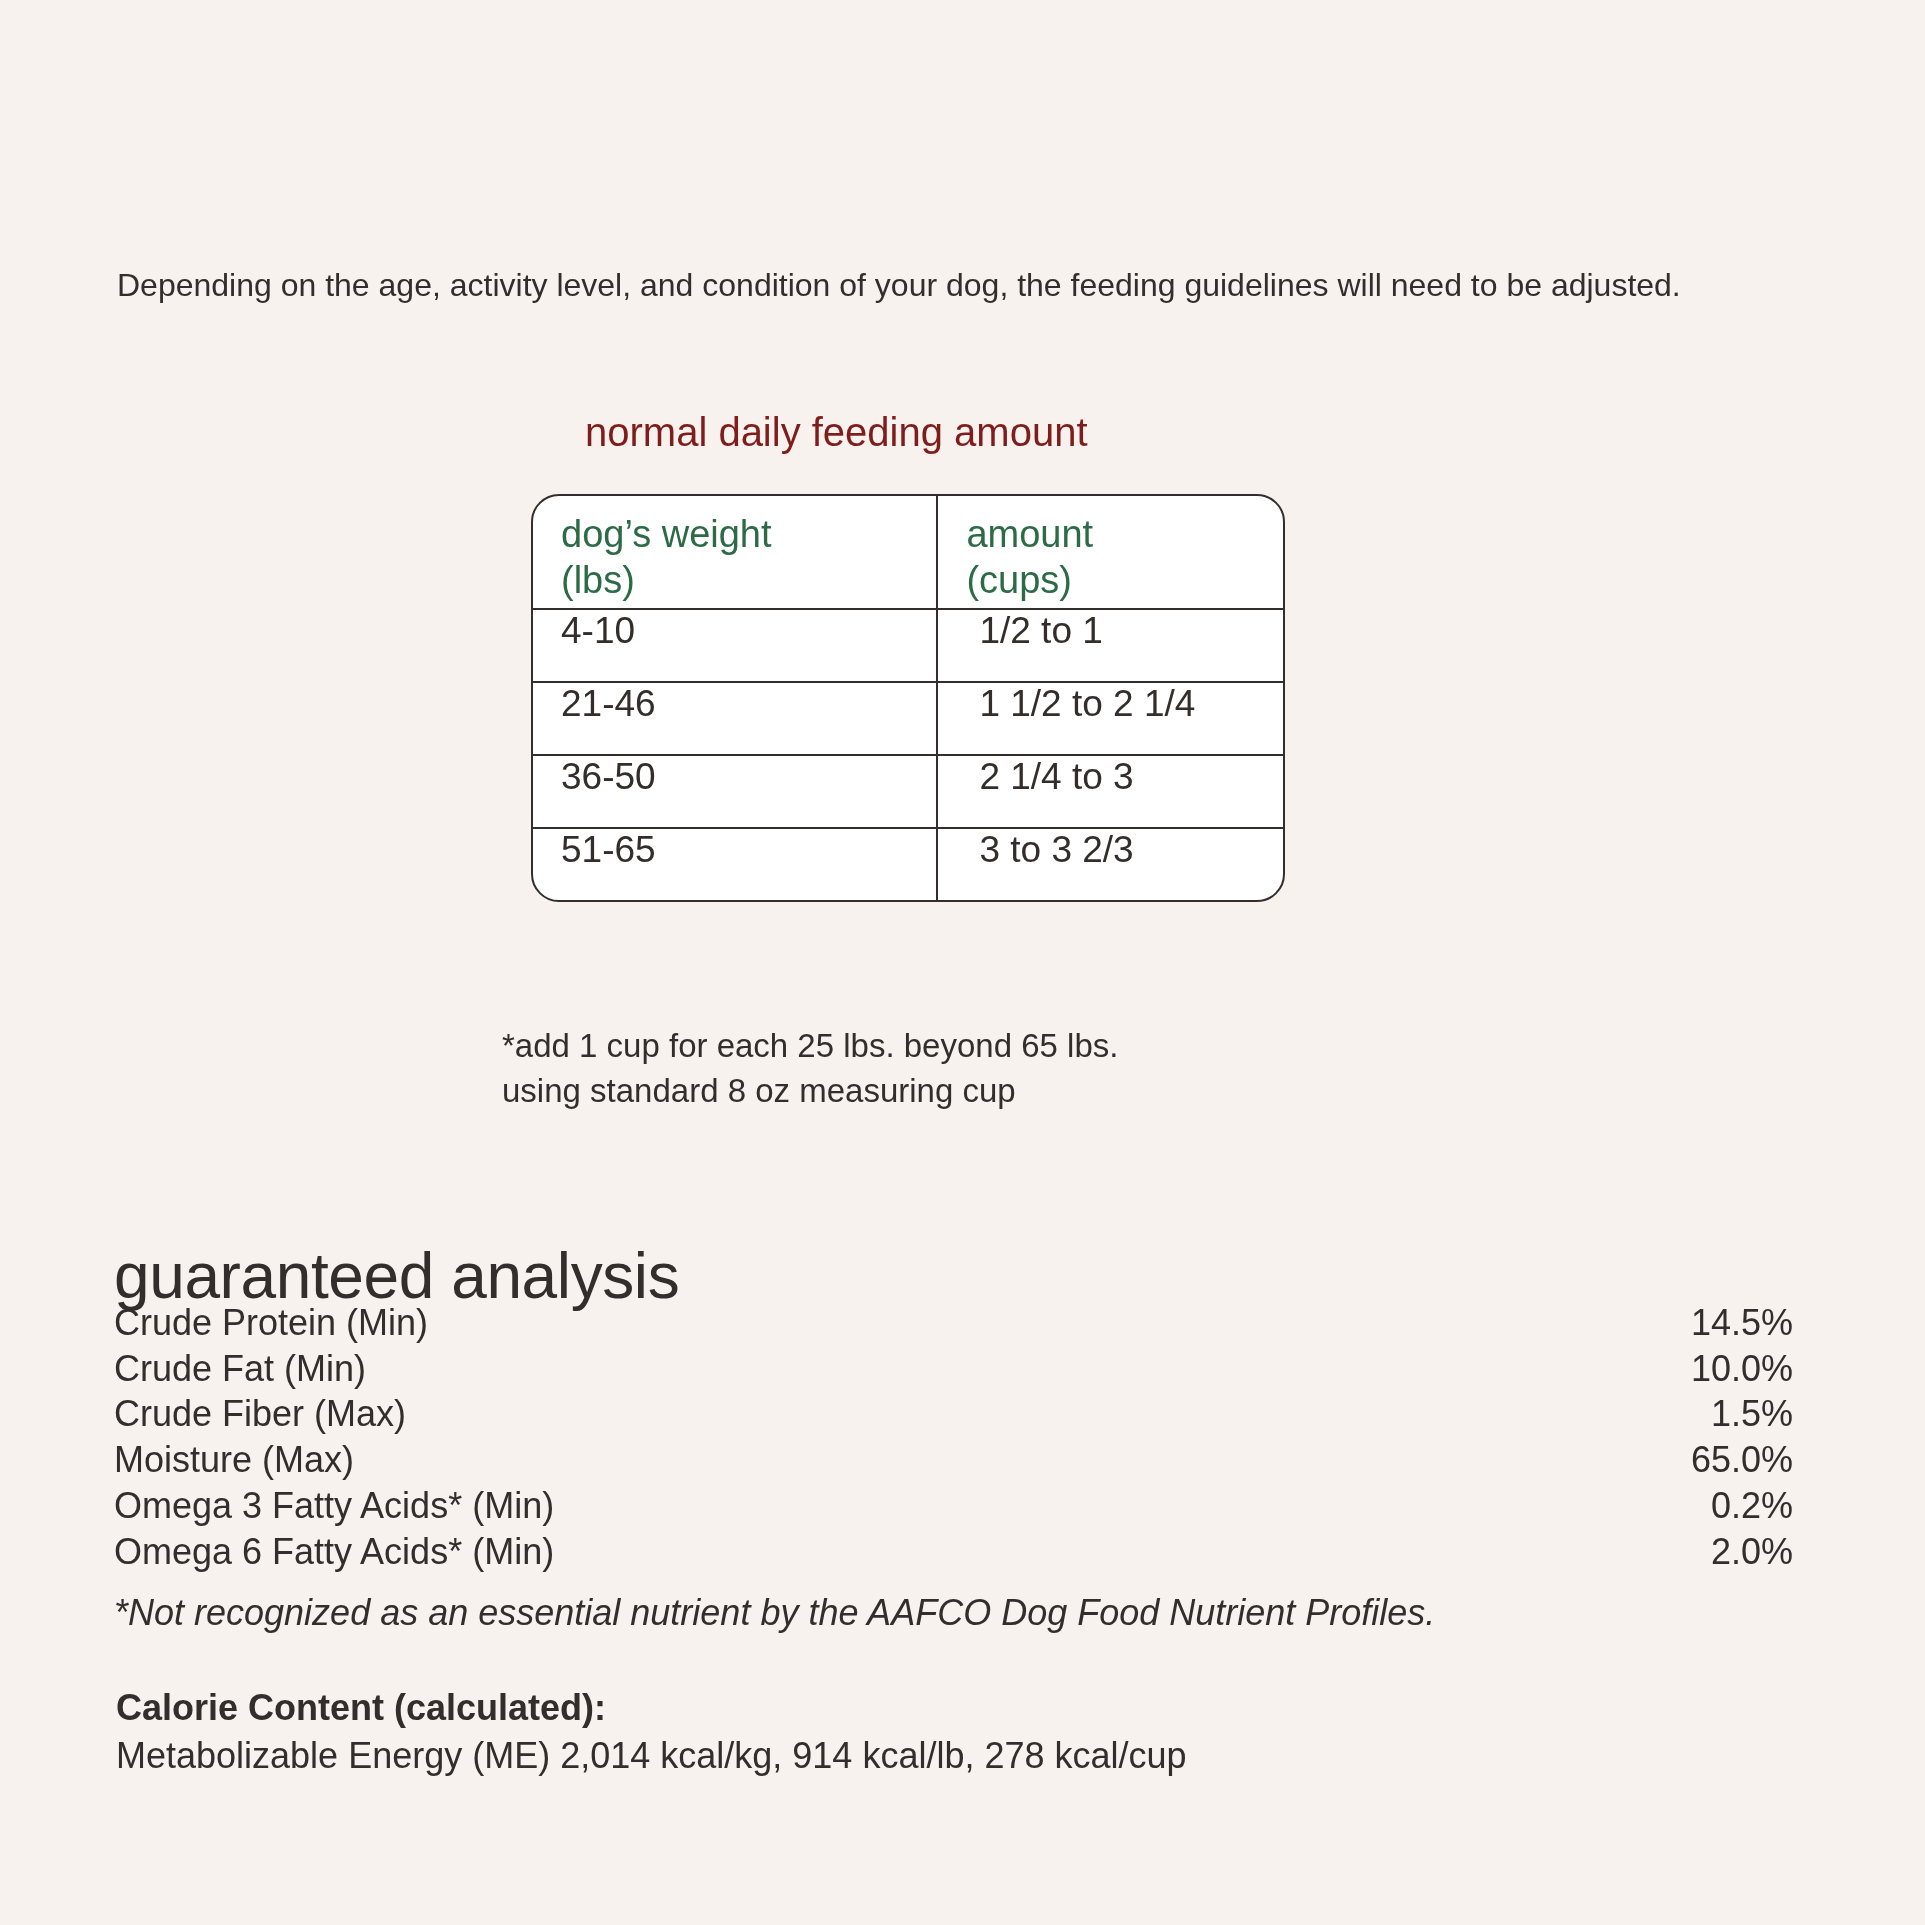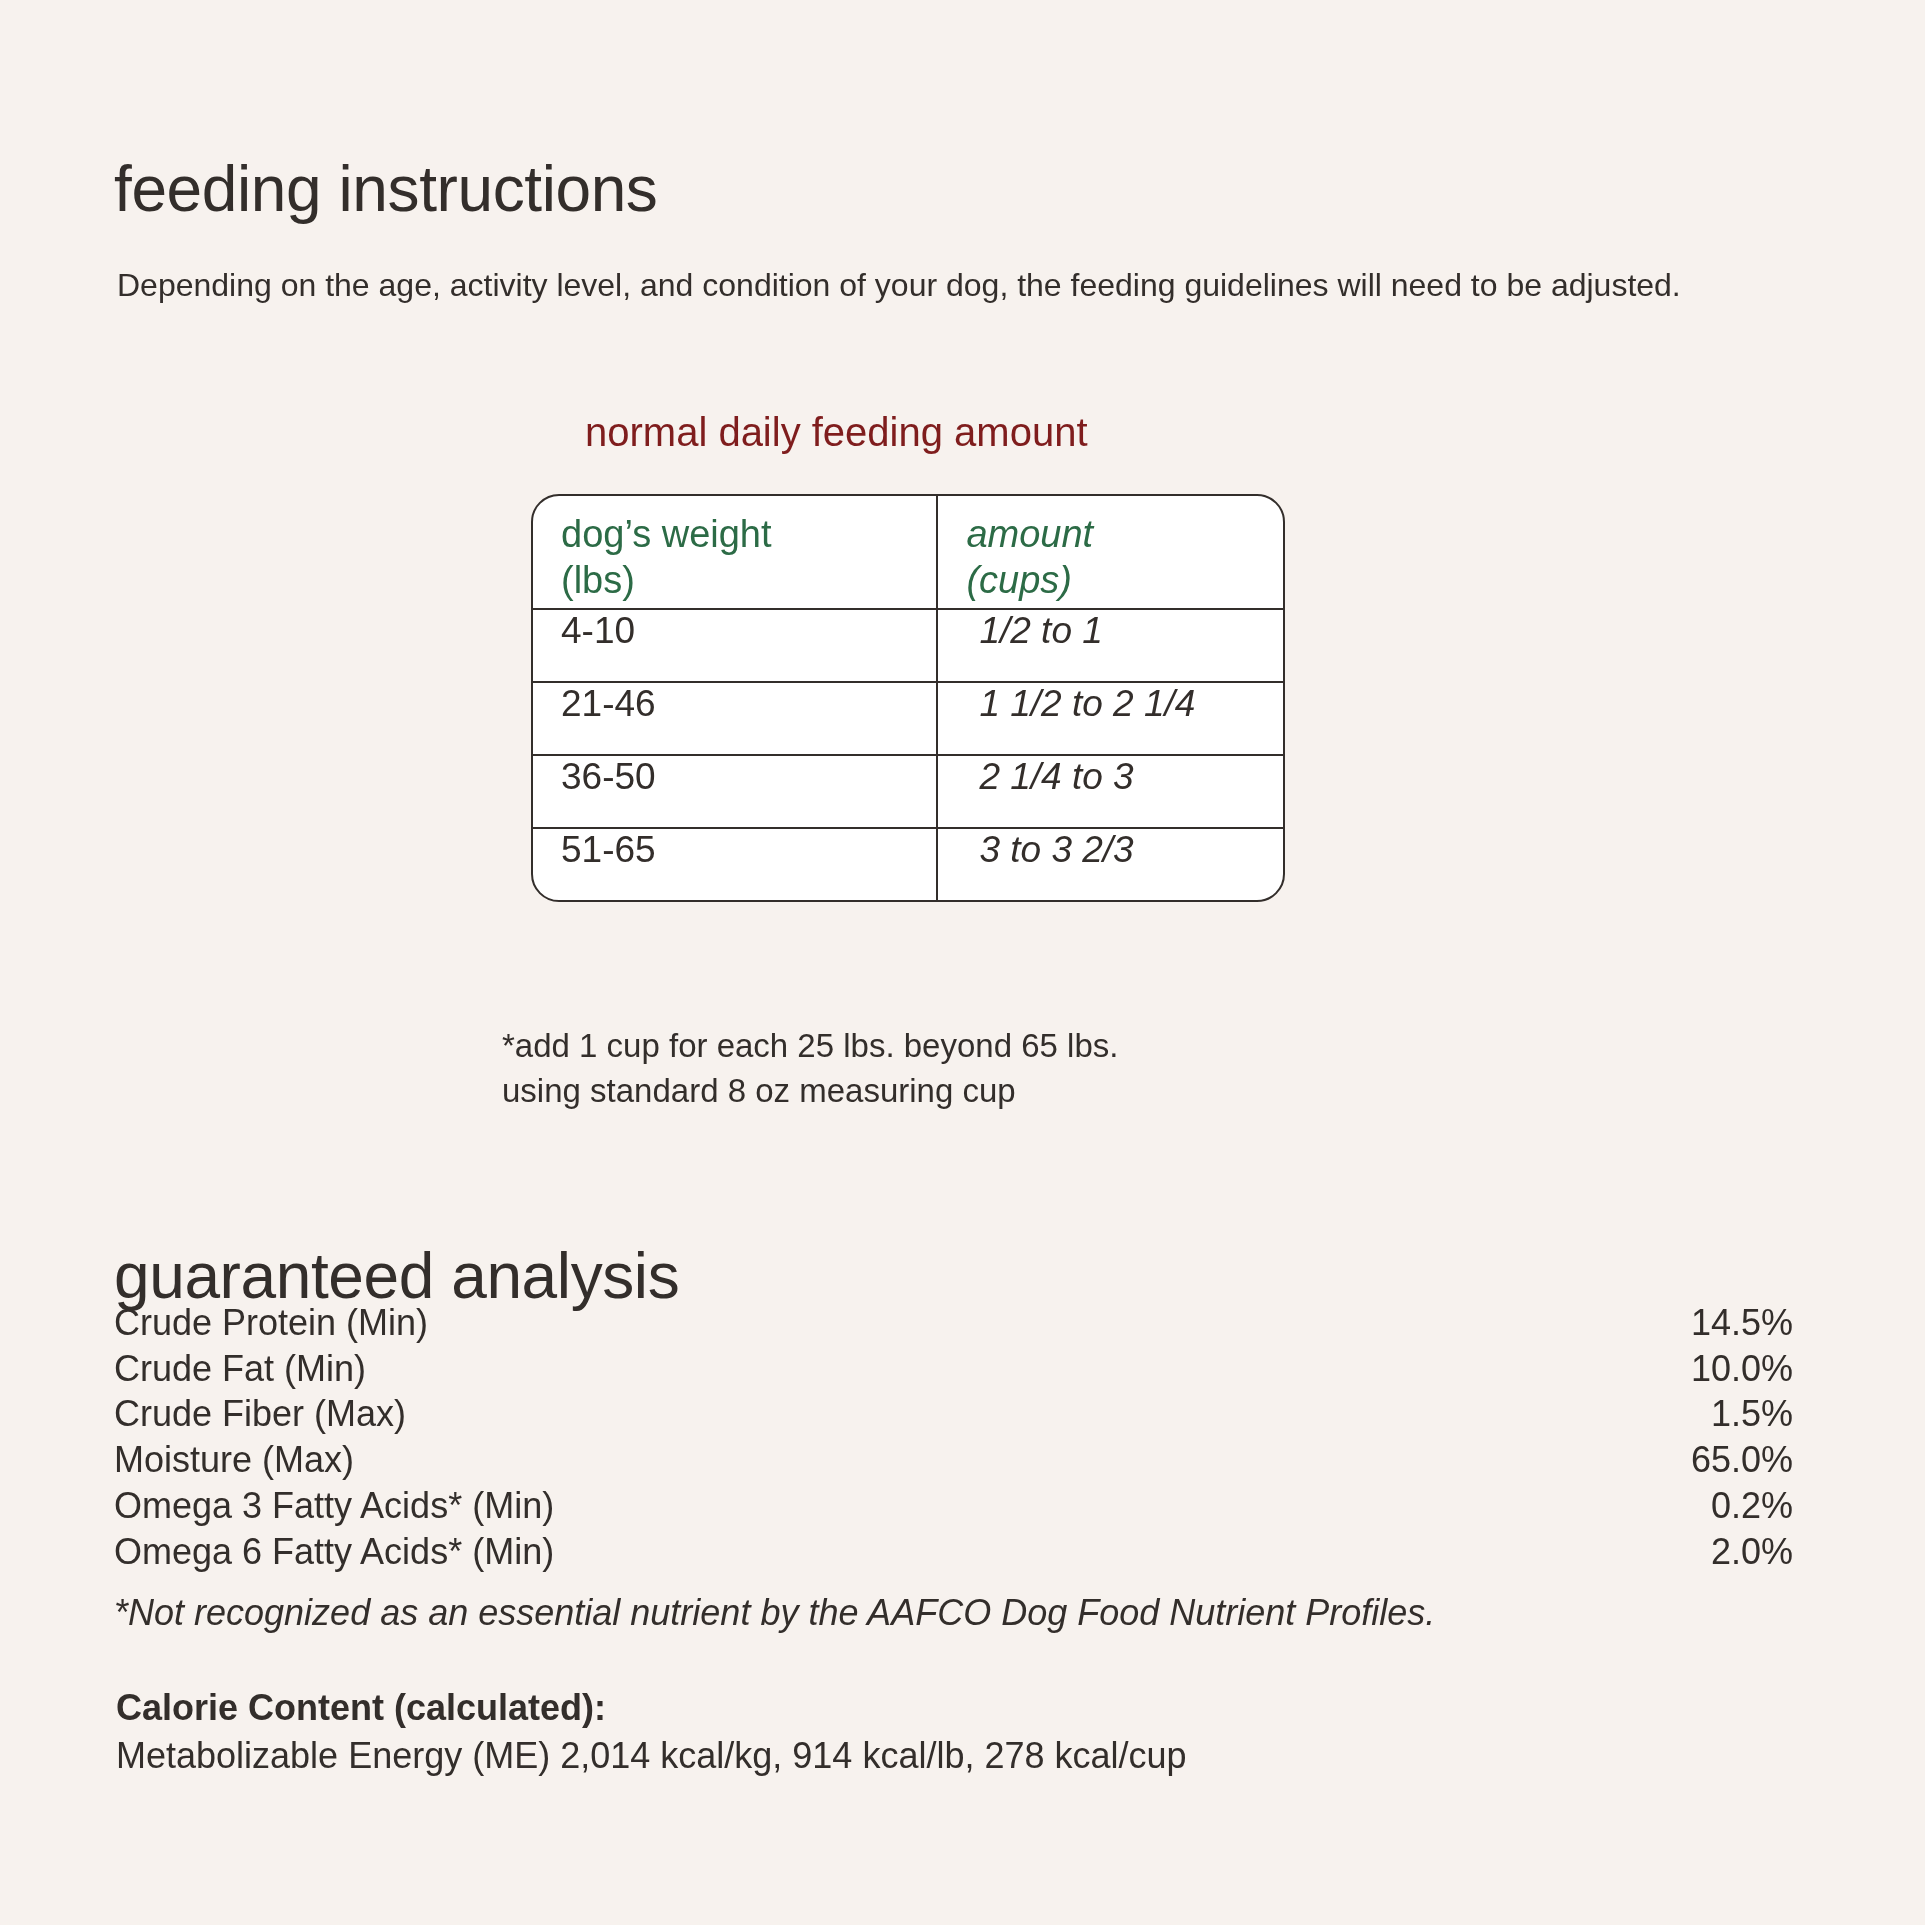--- a/index.html
+++ b/index.html
@@ -76,21 +76,20 @@
     padding: 0 28px;
     display: flex;
     align-items: flex-start;
   }
   .ft-cell.col-weight {
     width: 442px;
     border-right: 2.4px solid #332e2b;
   }
   .ft-cell.col-amount {
     width: 375px;
-    font-style: italic;
   }
   .ft-head-row .ft-cell {
     height: 112px;
     align-items: flex-start;
     padding-top: 16.3px;
   }
   .ft-head-row .head-text {
     color: #2c6b46;
     font-size: 38px;
     line-height: 1.2;
@@ -167,21 +166,20 @@
     color: #332e2b;
   }
   .calorie-title { font-weight: 700; }
   .calorie-value { font-weight: 400; }
 </style>
 </head>
 <body>
 
 <div class="page">
 
-  <h1 class="section-heading" id="heading-feeding">feeding instructions</h1>
 
   <p class="intro-paragraph">Depending on the age, activity level, and condition of your dog, the feeding guidelines will need to be adjusted.</p>
 
   <div class="table-title">normal daily feeding amount</div>
 
   <div class="feeding-table">
 
     <div class="ft-row ft-head-row">
       <div class="ft-cell col-weight">
         <div class="head-text">

